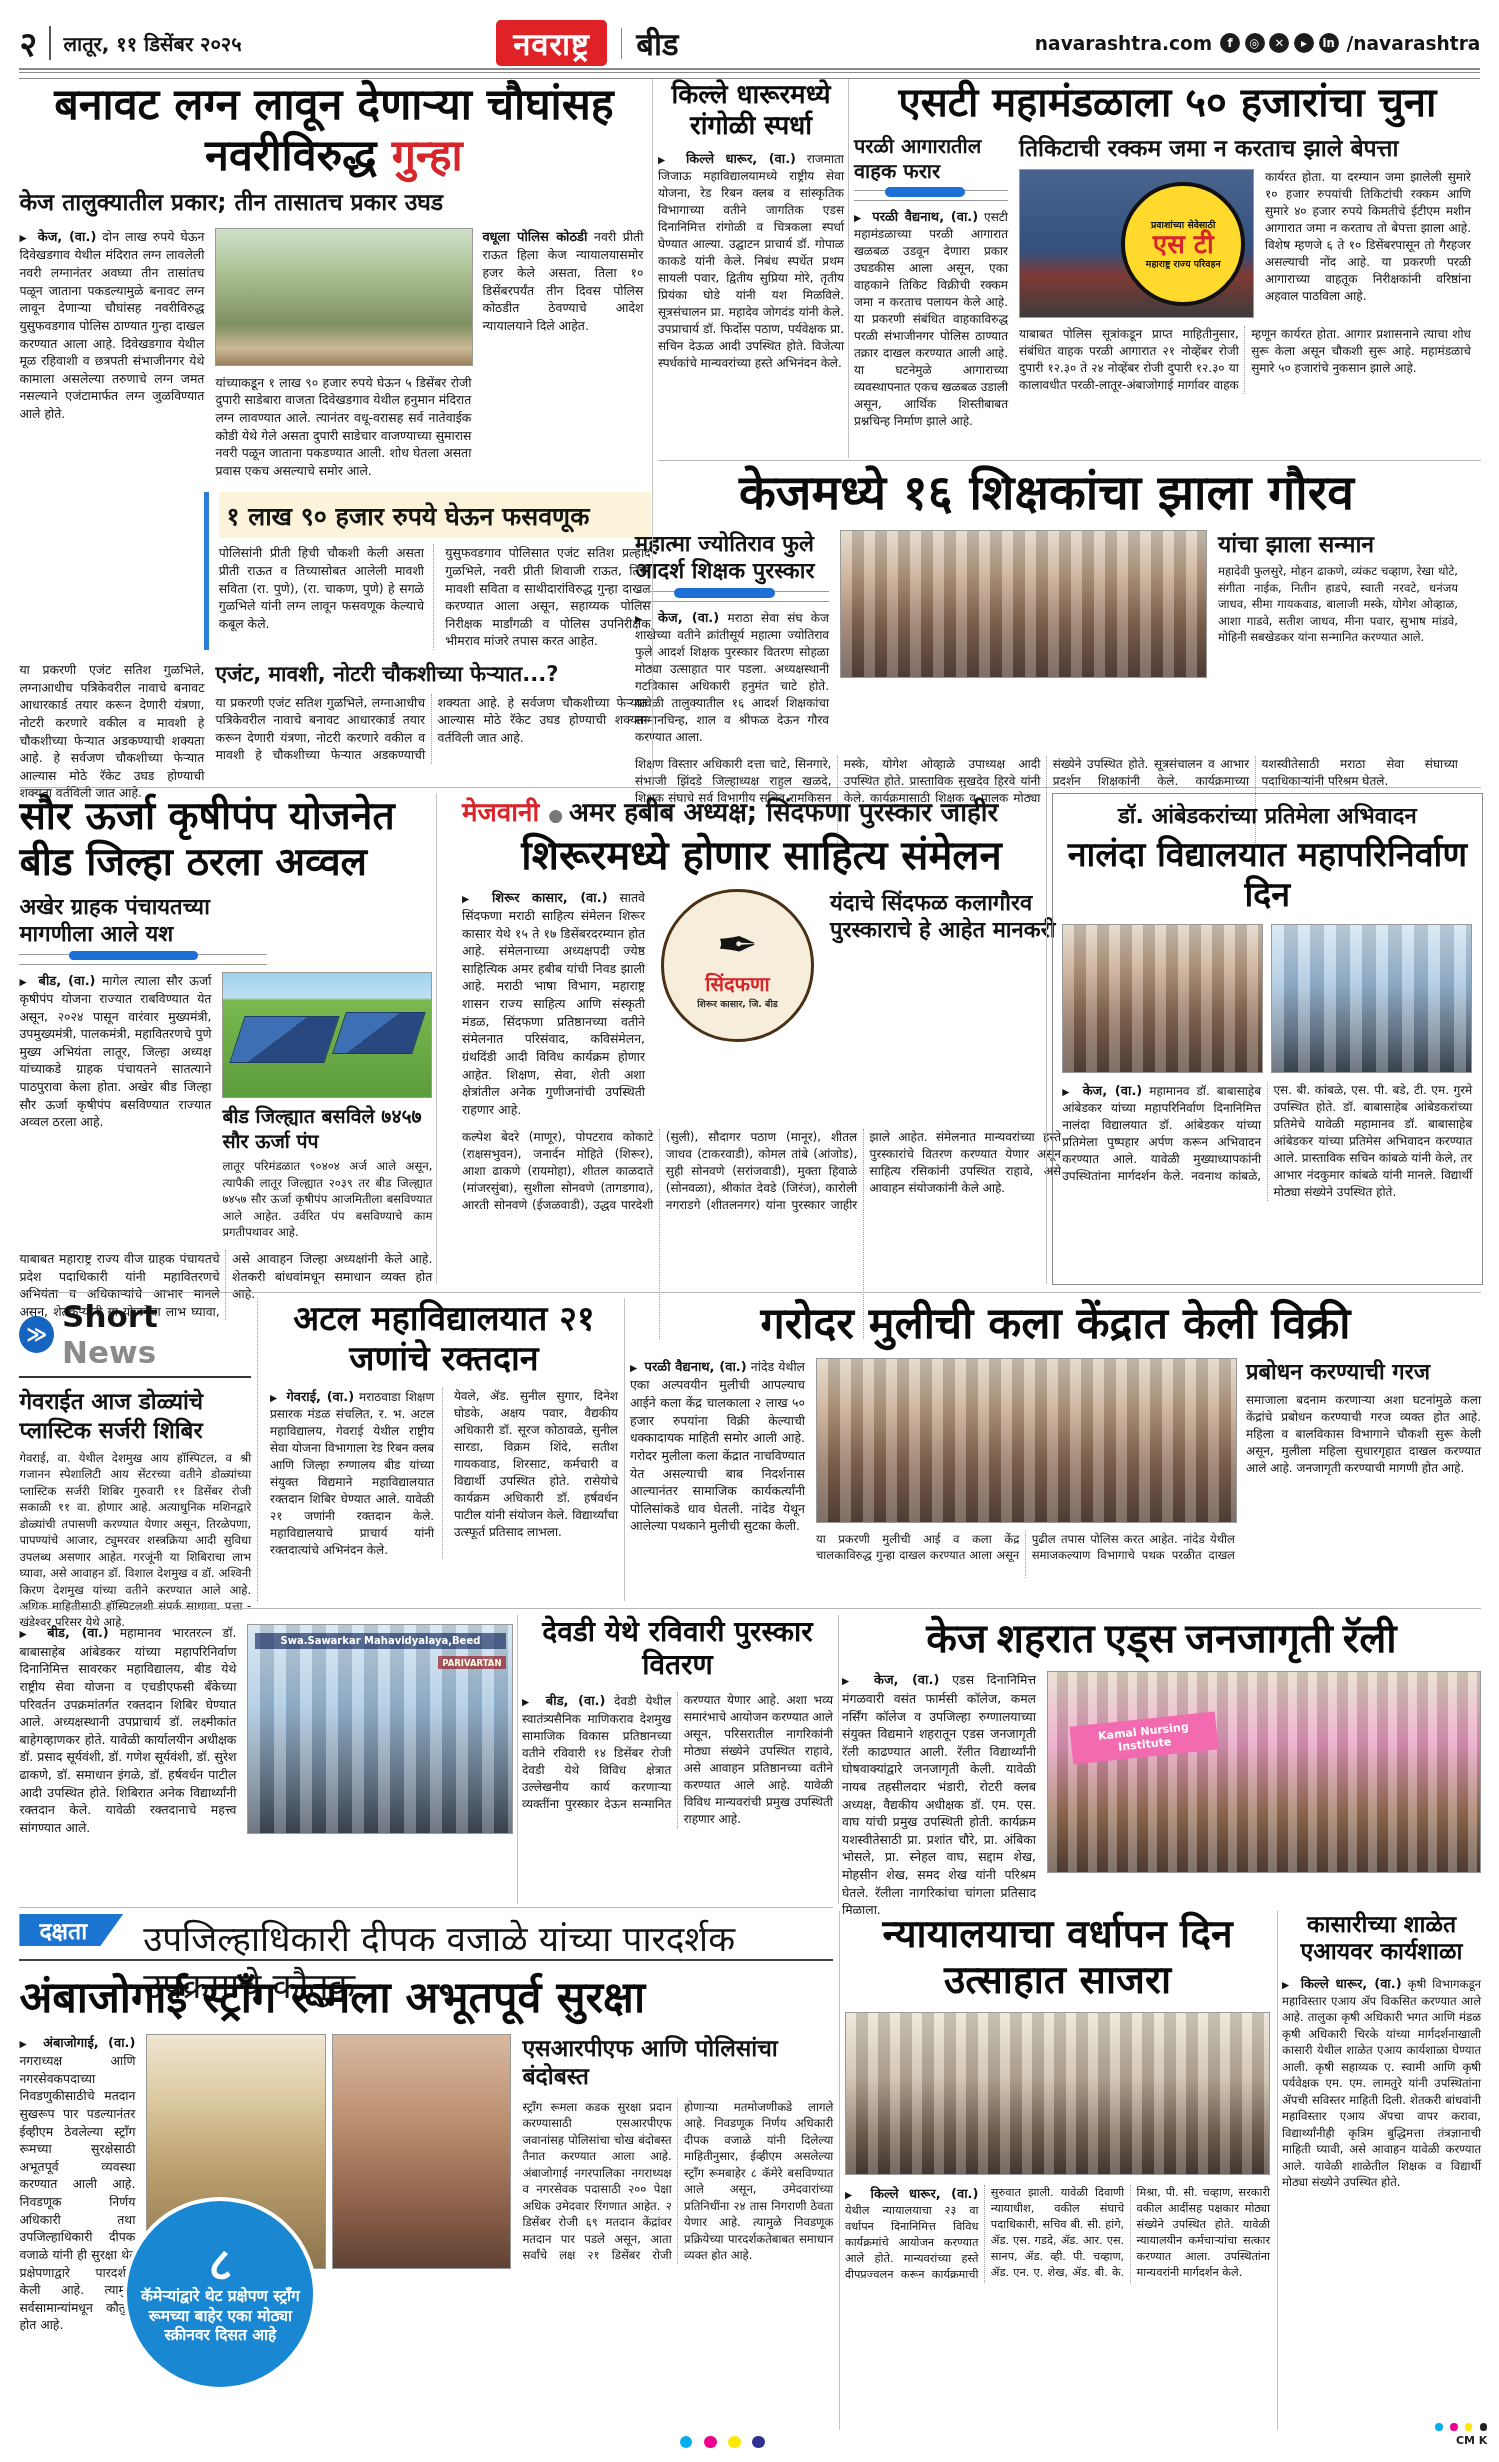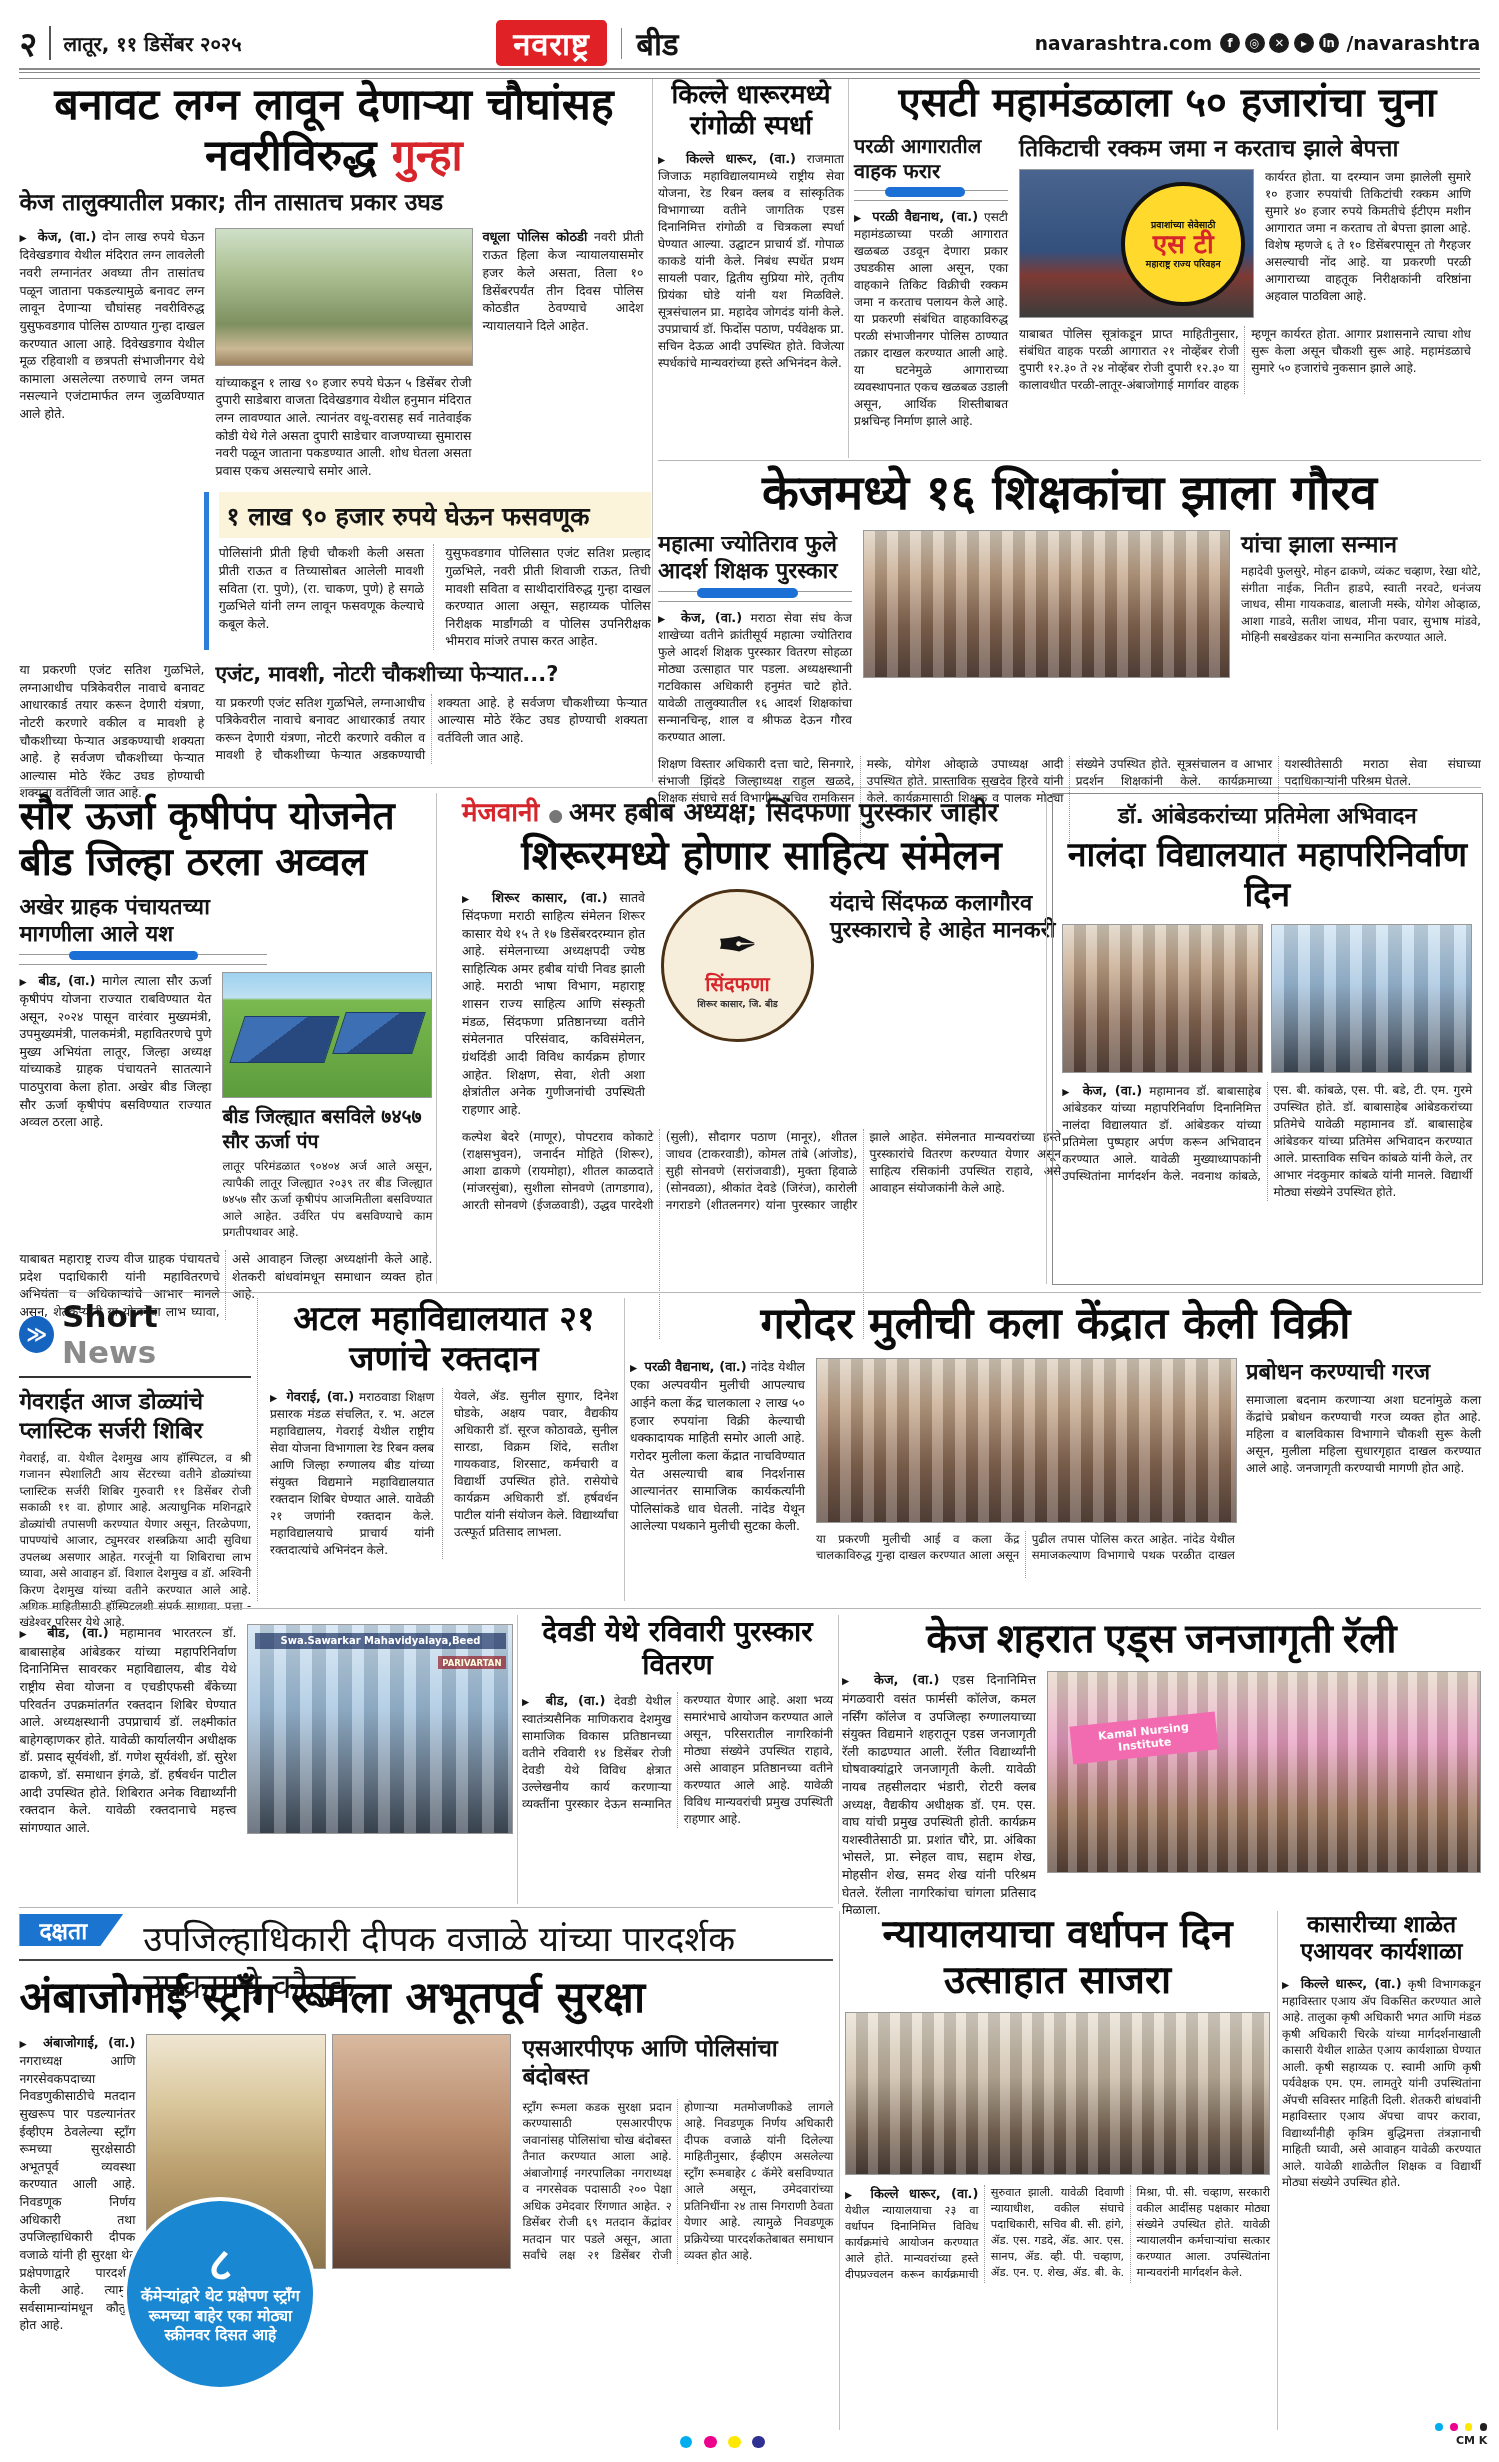--- a/index.html
+++ b/index.html
@@ -175,21 +175,21 @@
               <span class="t">महाराष्ट्र राज्य परिवहन</span>
             </div>
           </div>
           <div class="body" style="flex:1;font-size:12px;">कार्यरत होता. या दरम्यान जमा झालेली सुमारे १० हजार रुपयांची तिकिटांची रक्कम आणि सुमारे ४० हजार रुपये किमतीचे ईटीएम मशीन आगारात जमा न करताच तो बेपत्ता झाला आहे. विशेष म्हणजे ६ ते १० डिसेंबरपासून तो गैरहजर असल्याची नोंद आहे. या प्रकरणी परळी आगाराच्या वाहतूक निरीक्षकांनी वरिष्ठांना अहवाल पाठविला आहे.</div>
         </div>
         <div class="body cols2" style="margin-top:7.8px;font-size:12px;">याबाबत पोलिस सूत्रांकडून प्राप्त माहितीनुसार, संबंधित वाहक परळी आगारात २१ नोव्हेंबर रोजी दुपारी १२.३० ते २४ नोव्हेंबर रोजी दुपारी १२.३० या कालावधीत परळी-लातूर-अंबाजोगाई मार्गावर वाहक म्हणून कार्यरत होता. आगार प्रशासनाने त्याचा शोध सुरू केला असून चौकशी सुरू आहे. महामंडळाचे सुमारे ५० हजारांचे नुकसान झाले आहे.</div>
       </div>
     </div>
   </div>
 
-  <div class="abs" style="left:658px;top:464px;width:823px;height:317px;">
+  <div class="abs" style="left:635px;top:464px;width:823px;height:317px;">
     <div class="hl ctr" style="font-size:48px;">केजमध्ये १६ शिक्षकांचा झाला गौरव</div>
     <div style="display:flex;gap:11px;margin-top:9.3px;">
       <div style="width:194px;">
         <div class="sub" style="font-size:22px;">महात्मा ज्योतिराव फुले आदर्श शिक्षक पुरस्कार</div>
         <div class="pill-rule"></div>
         <div class="body" style="font-size:12px;">
           <span class="tri">▶</span>
           <b>केज, (वा.)</b>
           <span>मराठा सेवा संघ केज शाखेच्या वतीने क्रांतीसूर्य महात्मा ज्योतिराव फुले आदर्श शिक्षक पुरस्कार वितरण सोहळा मोठ्या उत्साहात पार पडला. अध्यक्षस्थानी गटविकास अधिकारी हनुमंत चाटे होते. यावेळी तालुक्यातील १६ आदर्श शिक्षकांचा सन्मानचिन्ह, शाल व श्रीफळ देऊन गौरव करण्यात आला.</span>
         </div>

